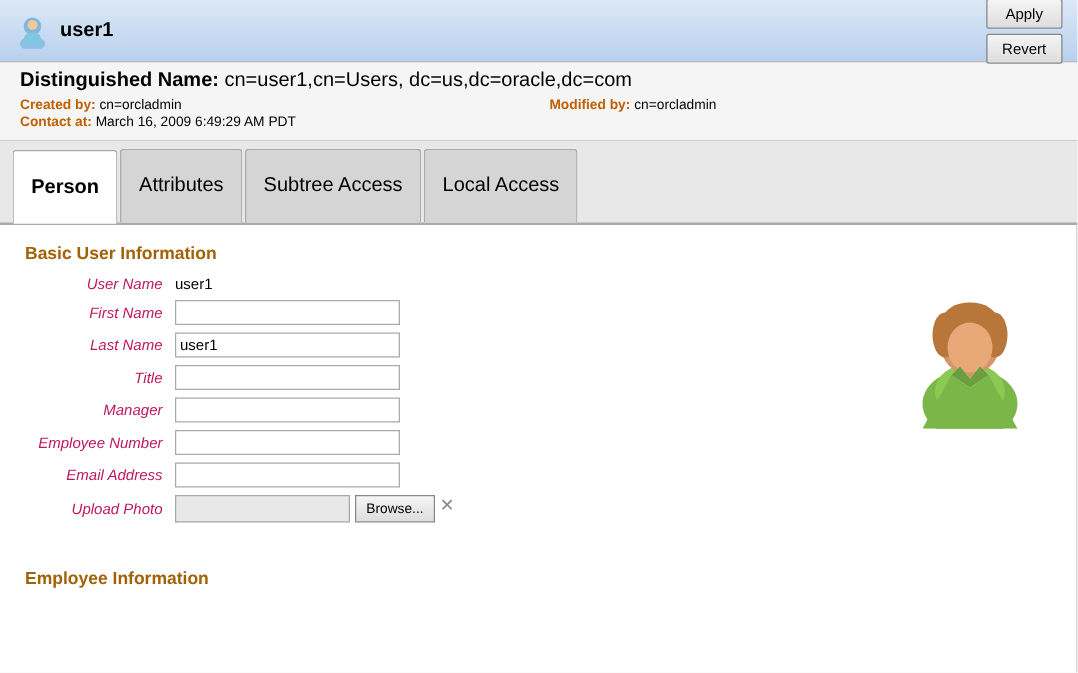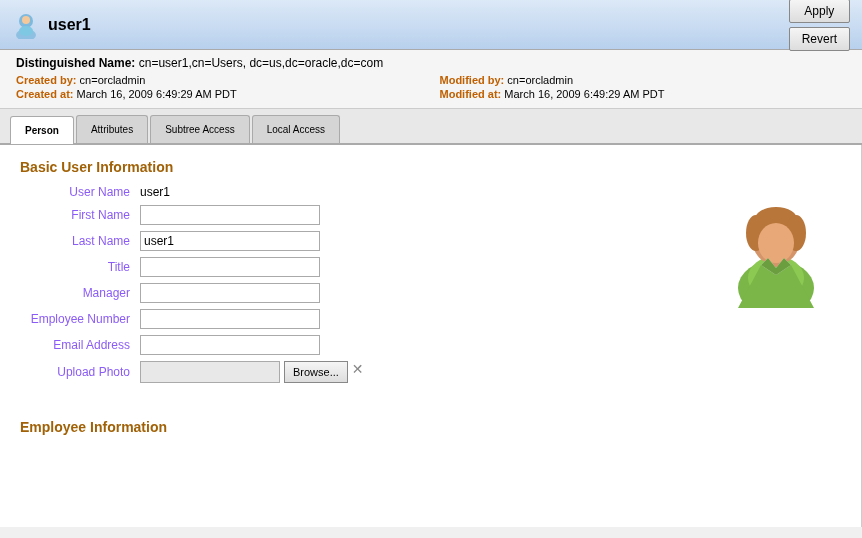--- a/index.html
+++ b/index.html
@@ -39,21 +39,21 @@
       border-radius: 2px;
     }
 
     
     .meta-section {
       background: #f5f5f5;
       padding: 6px 16px 8px 16px;
       border-bottom: 1px solid #ccc;
     }
     .meta-dn {
-      font-size: 12px;
+      font-size: 16px;
       margin-bottom: 4px;
     }
     .meta-dn strong { font-weight: bold; }
     .meta-grid {
       display: grid;
       grid-template-columns: 1fr 1fr;
       gap: 2px 17px;
     }
     .meta-item {
       font-size: 11px;
@@ -65,26 +65,26 @@
     .tabs {
       display: flex;
       align-items: flex-end;
       background: #e8e8e8;
       border-bottom: 2px solid #aaa;
       padding: 0 10px;
       padding-top: 6px;
       gap: 2px;
     }
     .tab {
-      padding: 8px 14px;
+      padding: 20px 14px;
       border: 1px solid #aaa;
       border-bottom: none;
       background: #d5d5d5;
       cursor: pointer;
-      font-size: 10px;
+      font-size: 16px;
       border-radius: 3px 3px 0 0;
     }
     .tab.active {
       background: #fff;
       border-color: #aaa;
       font-weight: bold;
       position: relative;
       bottom: -1px;
       z-index: 1;
     }
@@ -115,22 +115,23 @@
     }
     .form-row {
       display: flex;
       align-items: center;
       margin-bottom: 6px;
     }
     .form-label {
       width: 120px;
       text-align: right;
       padding-right: 10px;
-      color: #8b5cf6;
-      font-size: 12px;
+      color: #be185d;
+      font-size: 12px;
+      font-style: italic;
     }
     .form-input {
       width: 180px;
       height: 20px;
       border: 1px solid #aaa;
       font-size: 12px;
       padding: 1px 3px;
     }
     .form-value-text {
       font-size: 12px;
@@ -250,25 +251,21 @@
   <div class="meta-grid">
     <div class="meta-item">
       <span class="meta-label">Created by:</span>
       <span class="meta-value">cn=orcladmin</span>
     </div>
     <div class="meta-item">
       <span class="meta-label">Modified by:</span>
       <span class="meta-value">cn=orcladmin</span>
     </div>
     <div class="meta-item">
-      <span class="meta-label">Created at:</span>
-      <span class="meta-value">March 16, 2009 6:49:29 AM PDT</span>
-    </div>
-    <div class="meta-item">
-      <span class="meta-label">Modified at:</span>
+      <span class="meta-label">Contact at:</span>
       <span class="meta-value">March 16, 2009 6:49:29 AM PDT</span>
     </div>
   </div>
 </div>
 
 <div class="tabs">
   <div class="tab active">Person</div>
   <div class="tab">Attributes</div>
   <div class="tab">Subtree Access</div>
   <div class="tab">Local Access</div>

